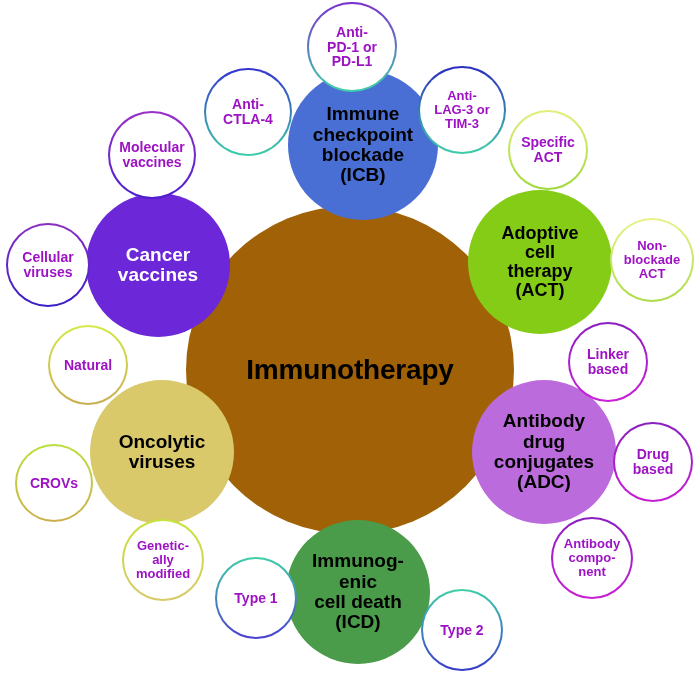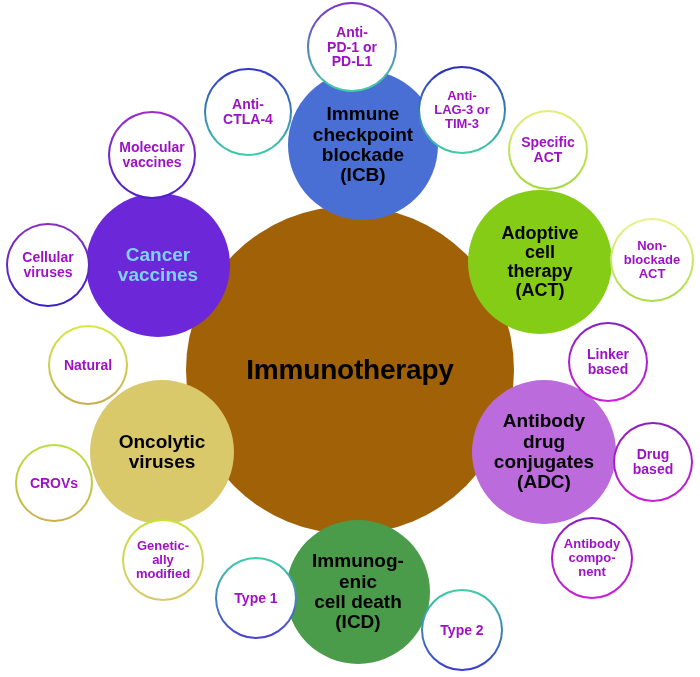--- a/index.html
+++ b/index.html
@@ -85,21 +85,21 @@
     <div class="node primary" style="left: 286px; top: 520px; width: 144px; height: 144px; background: rgb(74, 155, 74); color: rgb(0, 0, 0); font-size: 19px;">
       <span class="label">Immunog-
 enic
 cell death
 (ICD)</span>
     </div>
     <div class="node primary" style="left: 90px; top: 380px; width: 144px; height: 144px; background: rgb(217, 201, 106); color: rgb(0, 0, 0); font-size: 19px;">
       <span class="label">Oncolytic
 viruses</span>
     </div>
-    <div class="node primary" style="left: 86px; top: 193px; width: 144px; height: 144px; background: rgb(107, 39, 216); color: #7dd3fc; font-size: 19px;">
+    <div class="node primary" style="left: 86px; top: 193px; width: 144px; height: 144px; background: rgb(107, 39, 216); color: #ffffff; font-size: 19px;">
       <span class="label">Cancer
 vaccines</span>
     </div>
     <div class="node satellite" style="left: 307px; top: 2px; width: 90px; height: 90px; font-size: 14px; color: rgb(157, 19, 196); border-color: transparent; background: linear-gradient(rgb(255, 255, 255), rgb(255, 255, 255)) padding-box padding-box, linear-gradient(rgb(122, 47, 208) 0%, rgb(63, 207, 168) 100%) border-box border-box;">
       <span class="label">Anti-
 PD-1 or
 PD-L1</span>
     </div>
     <div class="node satellite" style="left: 204px; top: 68px; width: 88px; height: 88px; font-size: 14px; color: rgb(157, 19, 196); border-color: transparent; background: linear-gradient(rgb(255, 255, 255), rgb(255, 255, 255)) padding-box padding-box, linear-gradient(rgb(51, 51, 204) 0%, rgb(63, 207, 168) 100%) border-box border-box;">
       <span class="label">Anti-

